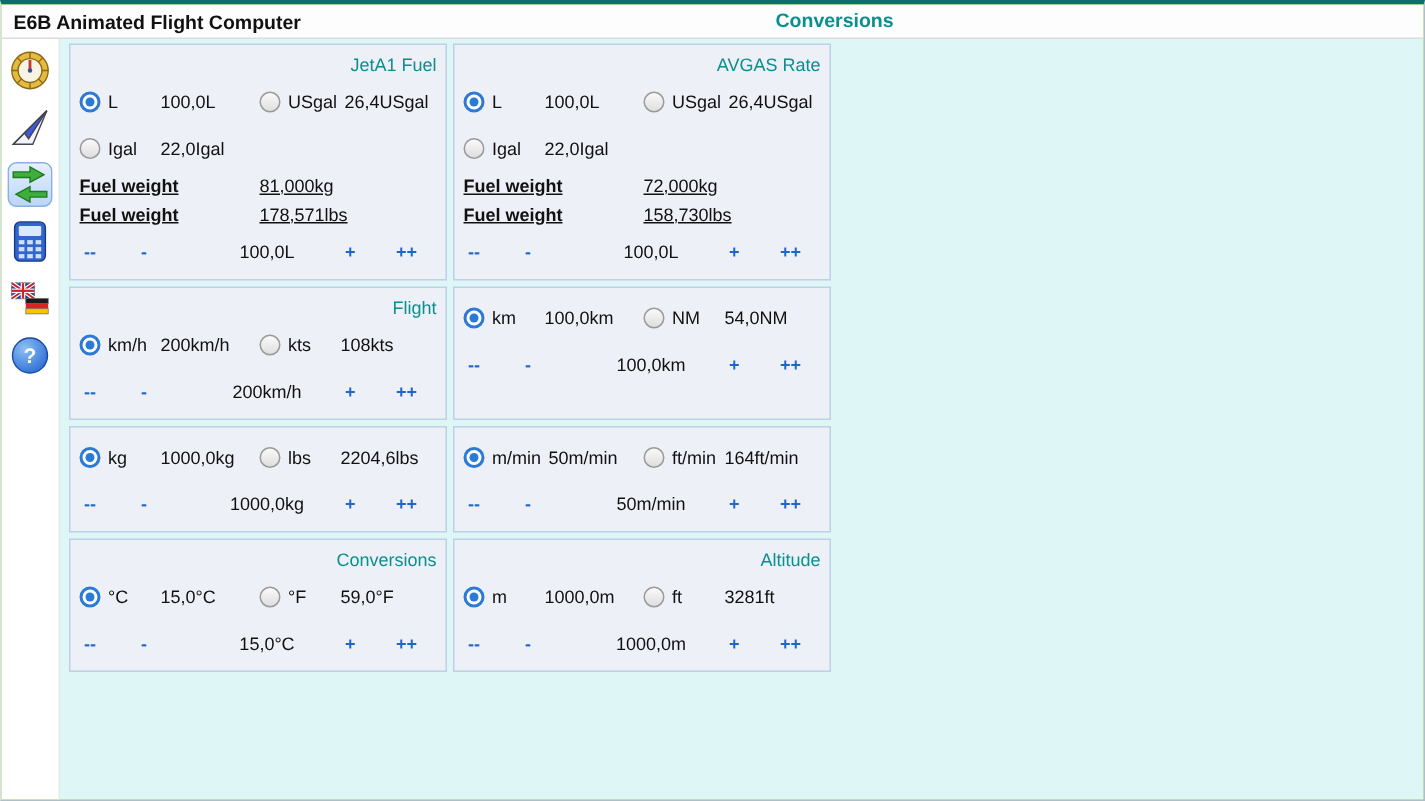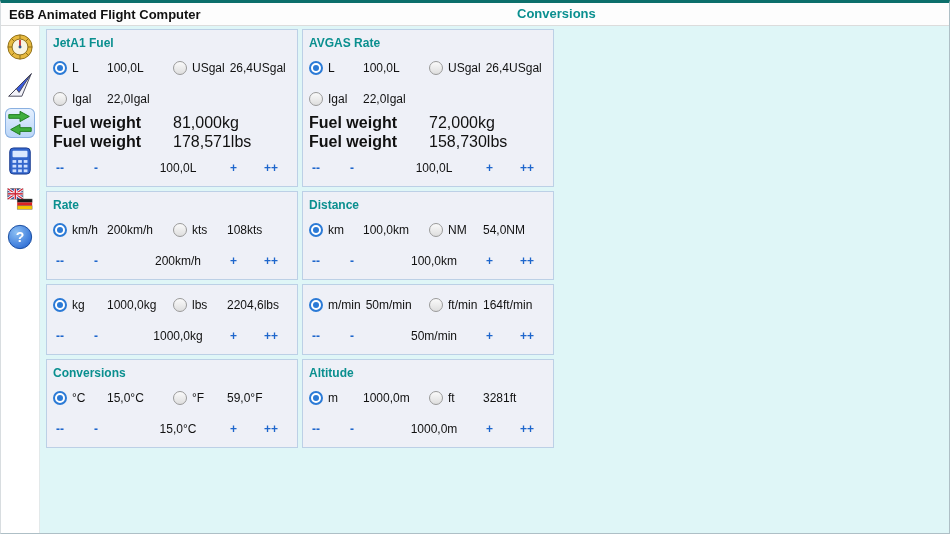--- a/index.html
+++ b/index.html
@@ -32,35 +32,35 @@
   .side-btn.active{
     background:linear-gradient(#e7f1ff,#b9d5f8);
     box-shadow:0 0 0 1px #8ab0e0 inset;
   }
   .side-btn svg{display:block;}
   .main{flex:1;background:#dff6f7;padding:3px 0 0 6px;min-width:0;}
   .grid{display:grid;grid-template-columns:252px 252px;gap:4px;width:508px;}
   .panel{
     background:#eef0f7;border:1px solid #bcd0e6;padding:4px 6px;box-sizing:border-box;
   }
-  .panel-title{color:#0a8f8f;font-weight:bold;font-size:12px;margin:2px 0 2px 0;height:14px;}
+  .panel-title{color:#0a8f8f;font-weight:normal;font-size:12px;margin:2px 0 2px 0;height:14px;text-align:right;}
   .opt-row{display:grid;grid-template-columns:120px 1fr;height:31px;align-items:center;}
   .opt{display:flex;align-items:center;font-size:12px;color:#111;min-width:0;}
   .opt .lbl{min-width:30px;margin-left:5px;white-space:nowrap;}
   .opt .val{margin-left:5px;white-space:nowrap;}
   .radio{
     width:14px;height:14px;border-radius:50%;flex:none;box-sizing:border-box;
     background:linear-gradient(#fafafa,#dedede);border:1px solid #9a9a9a;position:relative;
   }
   .radio.checked{border:2px solid #2b7ad6;background:#fff;}
   .radio.checked::after{
     content:"";position:absolute;top:2px;left:2px;width:6px;height:6px;
     border-radius:50%;background:#2b7ad6;
   }
-  .info-row{display:flex;font-size:16px;height:19px;color:#111;}
+  .info-row{display:flex;align-items:center;font-size:12px;height:19px;color:#111;text-decoration:underline;}
   .info-row .lbl{font-weight:bold;width:120px;flex:none;}
   .stepper{
     display:grid;grid-template-columns:38px 38px 1fr 34px 30px;
     align-items:center;height:28px;font-size:12px;margin-top:2px;
   }
   .stepper .btn{color:#1e66cc;font-weight:bold;cursor:pointer;padding-left:3px;}
   .stepper .val{text-align:center;color:#111;}
 </style>
 </head>
 <body>
@@ -228,21 +228,21 @@
             </div>
             <div class="stepper">
               <span class="btn">--</span>
               <span class="btn">-</span>
               <span class="val">100,0L</span>
               <span class="btn">+</span>
               <span class="btn">++</span>
             </div>
           </div>
           <div class="panel">
-            <div class="panel-title">Rate</div>
+            <div class="panel-title">Flight</div>
             <div class="opt-row">
               <div class="opt">
                 <span class="radio checked"></span>
                 <span class="lbl">km/h</span>
                 <span class="val">200km/h</span>
               </div>
               <div class="opt">
                 <span class="radio"></span>
                 <span class="lbl">kts</span>
                 <span class="val">108kts</span>
@@ -250,21 +250,20 @@
             </div>
             <div class="stepper">
               <span class="btn">--</span>
               <span class="btn">-</span>
               <span class="val">200km/h</span>
               <span class="btn">+</span>
               <span class="btn">++</span>
             </div>
           </div>
           <div class="panel">
-            <div class="panel-title">Distance</div>
             <div class="opt-row">
               <div class="opt">
                 <span class="radio checked"></span>
                 <span class="lbl">km</span>
                 <span class="val">100,0km</span>
               </div>
               <div class="opt">
                 <span class="radio"></span>
                 <span class="lbl">NM</span>
                 <span class="val">54,0NM</span>

